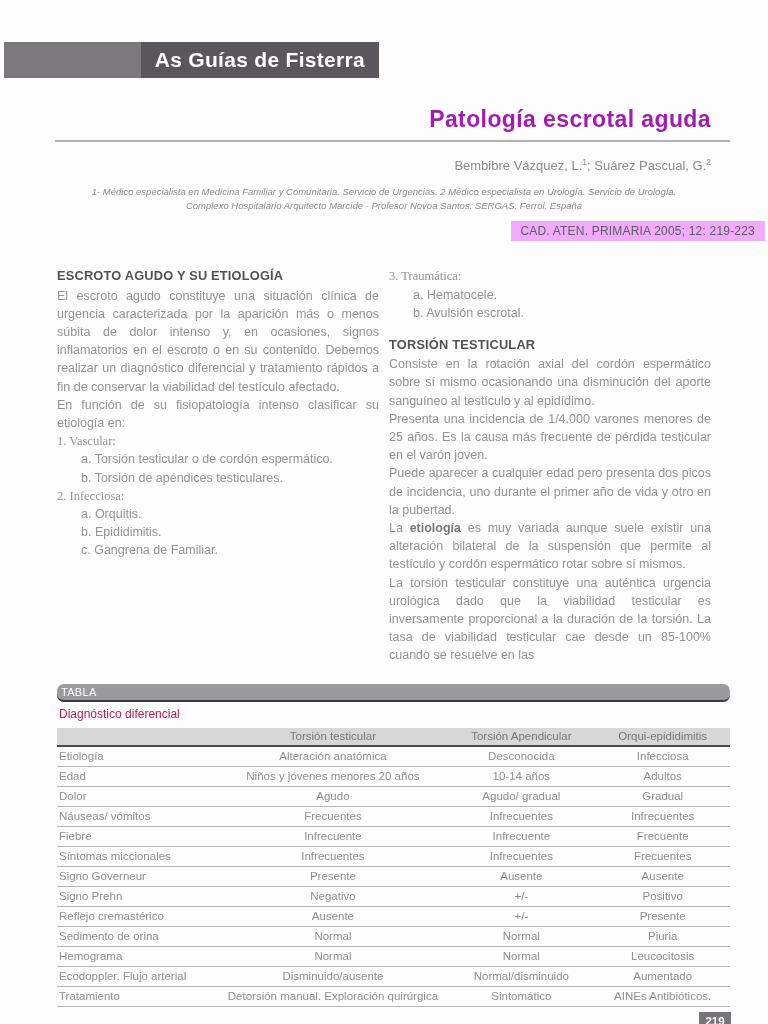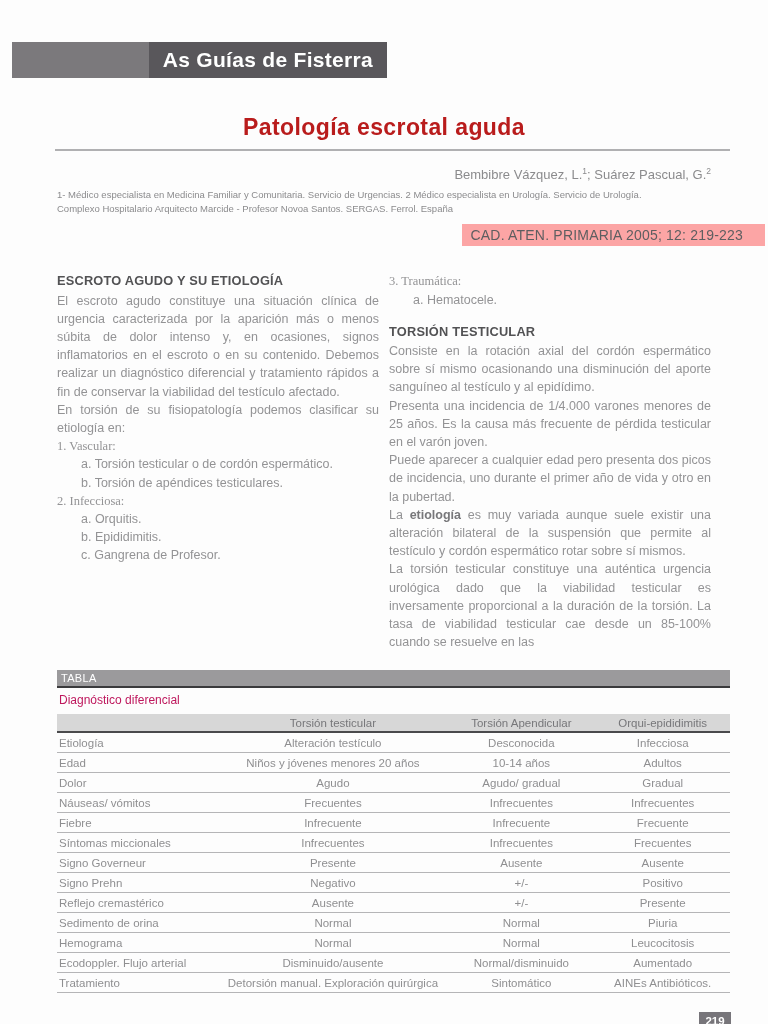--- a/index.html
+++ b/index.html
@@ -8,21 +8,21 @@
     width: 768px;
     height: 1024px;
     background: #fdfdfd;
     overflow: hidden;
     font-family: "Liberation Sans", "DejaVu Sans", sans-serif;
     color: #929294;
   }
   
   .topbar {
     position: absolute;
-    left: 12px; top: 42px;
+    left: 4px; top: 42px;
     width: 375px; height: 36px;
     background: #7b797c;
     display: flex;
     justify-content: flex-end;
   }
   .topbar-label {
     background: #59575b;
     color: #ffffff;
     font-size: 21px;
     font-weight: bold;
@@ -30,52 +30,54 @@
     padding: 0 14px;
     letter-spacing: 0.3px;
     white-space: nowrap;
   }
   .content {
     position: absolute;
     left: 57px; top: 106px;
     width: 654px;
   }
   .article-title {
-    margin: 8px;
-    text-align: center;
+    margin: 0;
+    text-align: right;
     font-size: 23px;
     font-weight: bold;
-    color: #b91c1c;
+    color: #a21caf;
     letter-spacing: 0.4px;
   }
   .title-divider {
     height: 0;
     border-bottom: 2px solid #b0b0b2;
     margin: 7px -19px 0 -2px;
   }
   .authors {
     margin-top: 15px;
     text-align: right;
     font-size: 13px;
     color: #8b8b8d;
   }
   .authors sup { font-size: 8.5px; }
   .affiliations {
-    margin-top: 6px;
+    margin-top: 12px;
+    text-align: center;
     font-size: 9.5px;
     line-height: 13.5px;
     color: #8b8b8d;
+    font-style: italic;
   }
   .citation-row { margin-top: 9px; text-align: right; margin-right: -54px; }
   .citation-badge {
     display: inline-block;
-    background: #fca5a5;
+    background: #f0abfc;
     color: #5e5e60;
-    font-size: 14px;
-    padding: 3px 22px 3px 9px;
+    font-size: 12px;
+    padding: 3px 10px 3px 9px;
     letter-spacing: 0.2px;
   }
   
   .columns {
     margin-top: 26px;
     display: flex;
     gap: 10px;
   }
   .col { flex: 1; font-size: 12.5px; line-height: 18.2px; color: #939395; }
   .col p { margin: 0; text-align: justify; }
@@ -92,20 +94,21 @@
   .bold-inline { font-weight: bold; color: #77777a; }
   
   .table-wrap { margin-top: 19px; margin-right: -19px; }
   .table-tag-bar {
     background: #9b9a9c;
     border-bottom: 2px solid #3a3a3c;
     color: #ffffff;
     font-size: 11px;
     padding: 2px 0 2px 4px;
     letter-spacing: 0.3px;
+    border-radius: 7px;
   }
   .table-caption {
     font-size: 12px;
     color: #be185d;
     padding: 5px 0 7px 2px;
   }
   table.diff {
     width: 100%;
     border-collapse: collapse;
     font-size: 11.5px;
@@ -172,33 +175,34 @@
 
     <div class="citation-row">
       <span class="citation-badge">CAD. ATEN. PRIMARIA 2005; 12: 219-223</span>
     </div>
 
     <div class="columns">
 
       <div class="col">
         <h2 class="sec-heading">ESCROTO AGUDO Y SU ETIOLOGÍA</h2>
         <p>El escroto agudo constituye una situación clínica de urgencia caracterizada por la aparición más o menos súbita de dolor intenso y, en ocasiones, signos inflamatorios en el escroto o en su contenido. Debemos realizar un diagnóstico diferencial y tratamiento rápidos a fin de conservar la viabilidad del testículo afectado.</p>
-        <p>En torsión de su fisiopatología podemos clasificar su etiología en:</p>
+        <p>En función de su fisiopatología intenso clasificar su etiología en:</p>
         <div class="li0">1. Vascular:</div>
         <div class="li1">a. Torsión testicular o de cordón espermático.</div>
         <div class="li1">b. Torsión de apéndices testiculares.</div>
         <div class="li0">2. Infecciosa:</div>
         <div class="li1">a. Orquitis.</div>
         <div class="li1">b. Epididimitis.</div>
-        <div class="li1">c. Gangrena de Profesor.</div>
+        <div class="li1">c. Gangrena de Familiar.</div>
       </div>
 
       <div class="col">
         <div class="li0">3. Traumática:</div>
         <div class="li1">a. Hematocele.</div>
+        <div class="li1">b. Avulsión escrotal.</div>
         <h2 class="sec-heading gap-above">TORSIÓN TESTICULAR</h2>
         <p>Consiste en la rotación axial del cordón espermático sobre sí mismo ocasionando una disminución del aporte sanguíneo al testículo y al epidídimo.</p>
         <p>Presenta una incidencia de 1/4.000 varones menores de 25 años. Es la causa más frecuente de pérdida testicular en el varón joven.</p>
         <p>Puede aparecer a cualquier edad pero presenta dos picos de incidencia, uno durante el primer año de vida y otro en la pubertad.</p>
         <p><span>La </span><span class="bold-inline">etiología</span><span> es muy variada aunque suele existir una alteración bilateral de la suspensión que permite al testículo y cordón espermático rotar sobre sí mismos.</span></p>
         <p>La torsión testicular constituye una auténtica urgencia urológica dado que la viabilidad testicular es inversamente proporcional a la duración de la torsión. La tasa de viabilidad testicular cae desde un 85-100% cuando se resuelve en las</p>
       </div>
 
     </div>
 
@@ -216,21 +220,21 @@
           <tr>
             <th class="rowlabel"></th>
             <th>Torsión testicular</th>
             <th>Torsión Apendicular</th>
             <th>Orqui-epididimitis</th>
           </tr>
         </thead>
         <tbody>
           <tr>
               <td class="rowlabel">Etiología</td>
-              <td>Alteración testículo</td>
+              <td>Alteración anatómica</td>
               <td>Desconocida</td>
               <td>Infecciosa</td>
             </tr>
           <tr>
               <td class="rowlabel">Edad</td>
               <td>Niños y jóvenes menores 20 años</td>
               <td>10-14 años</td>
               <td>Adultos</td>
             </tr>
           <tr>

